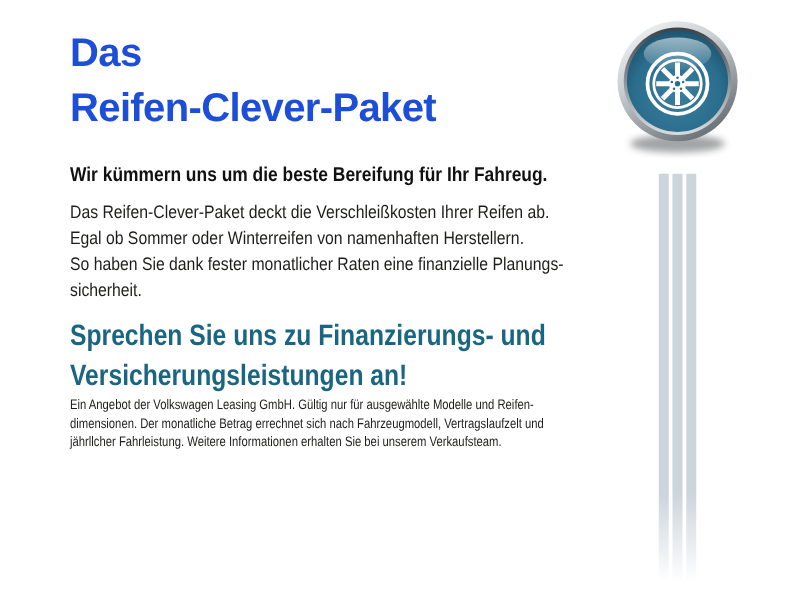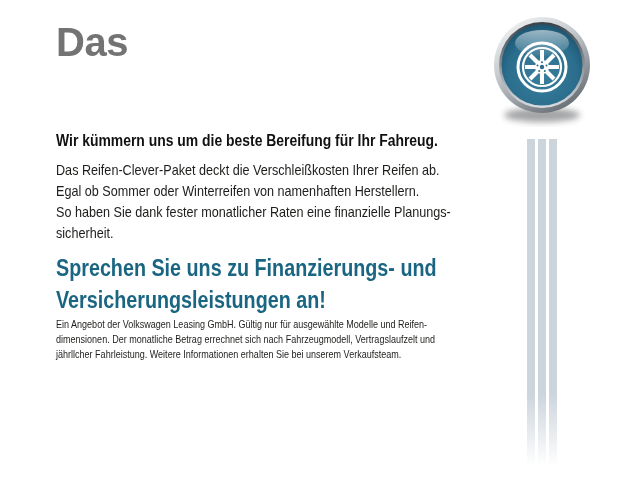--- a/index.html
+++ b/index.html
@@ -13,24 +13,24 @@
     color: #1d1d1b;
   }
   .line { display: block; }
 
   
   .headline {
     position: absolute;
     left: 56px;
     top: 20px;
     margin: 0;
-    font-size: 40px;
+    font-size: 32px;
     line-height: 44px;
     font-weight: bold;
-    color: #737373;
+    color: #1d4ed8;
     letter-spacing: -0.5px;
     white-space: nowrap;
   }
 
   
   .subhead {
     position: absolute;
     left: 56px;
     top: 131px;
     font-size: 16px;
@@ -112,20 +112,21 @@
   }
   .badge svg { display: block; }
 </style>
 </head>
 <body>
 
 <div class="slide">
 
   <h1 class="headline">
     <span class="line">Das</span>
+    <span class="line">Reifen-Clever-Paket</span>
   </h1>
 
   <div class="subhead">Wir kümmern uns um die beste Bereifung für Ihr Fahreug.</div>
 
   <div class="body-copy">
     <span class="line">Das Reifen-Clever-Paket deckt die Verschleißkosten Ihrer Reifen ab.</span>
     <span class="line">Egal ob Sommer oder Winterreifen von namenhaften Herstellern.</span>
     <span class="line">So haben Sie dank fester monatlicher Raten eine finanzielle Planungs-</span>
     <span class="line">sicherheit.</span>
   </div>

